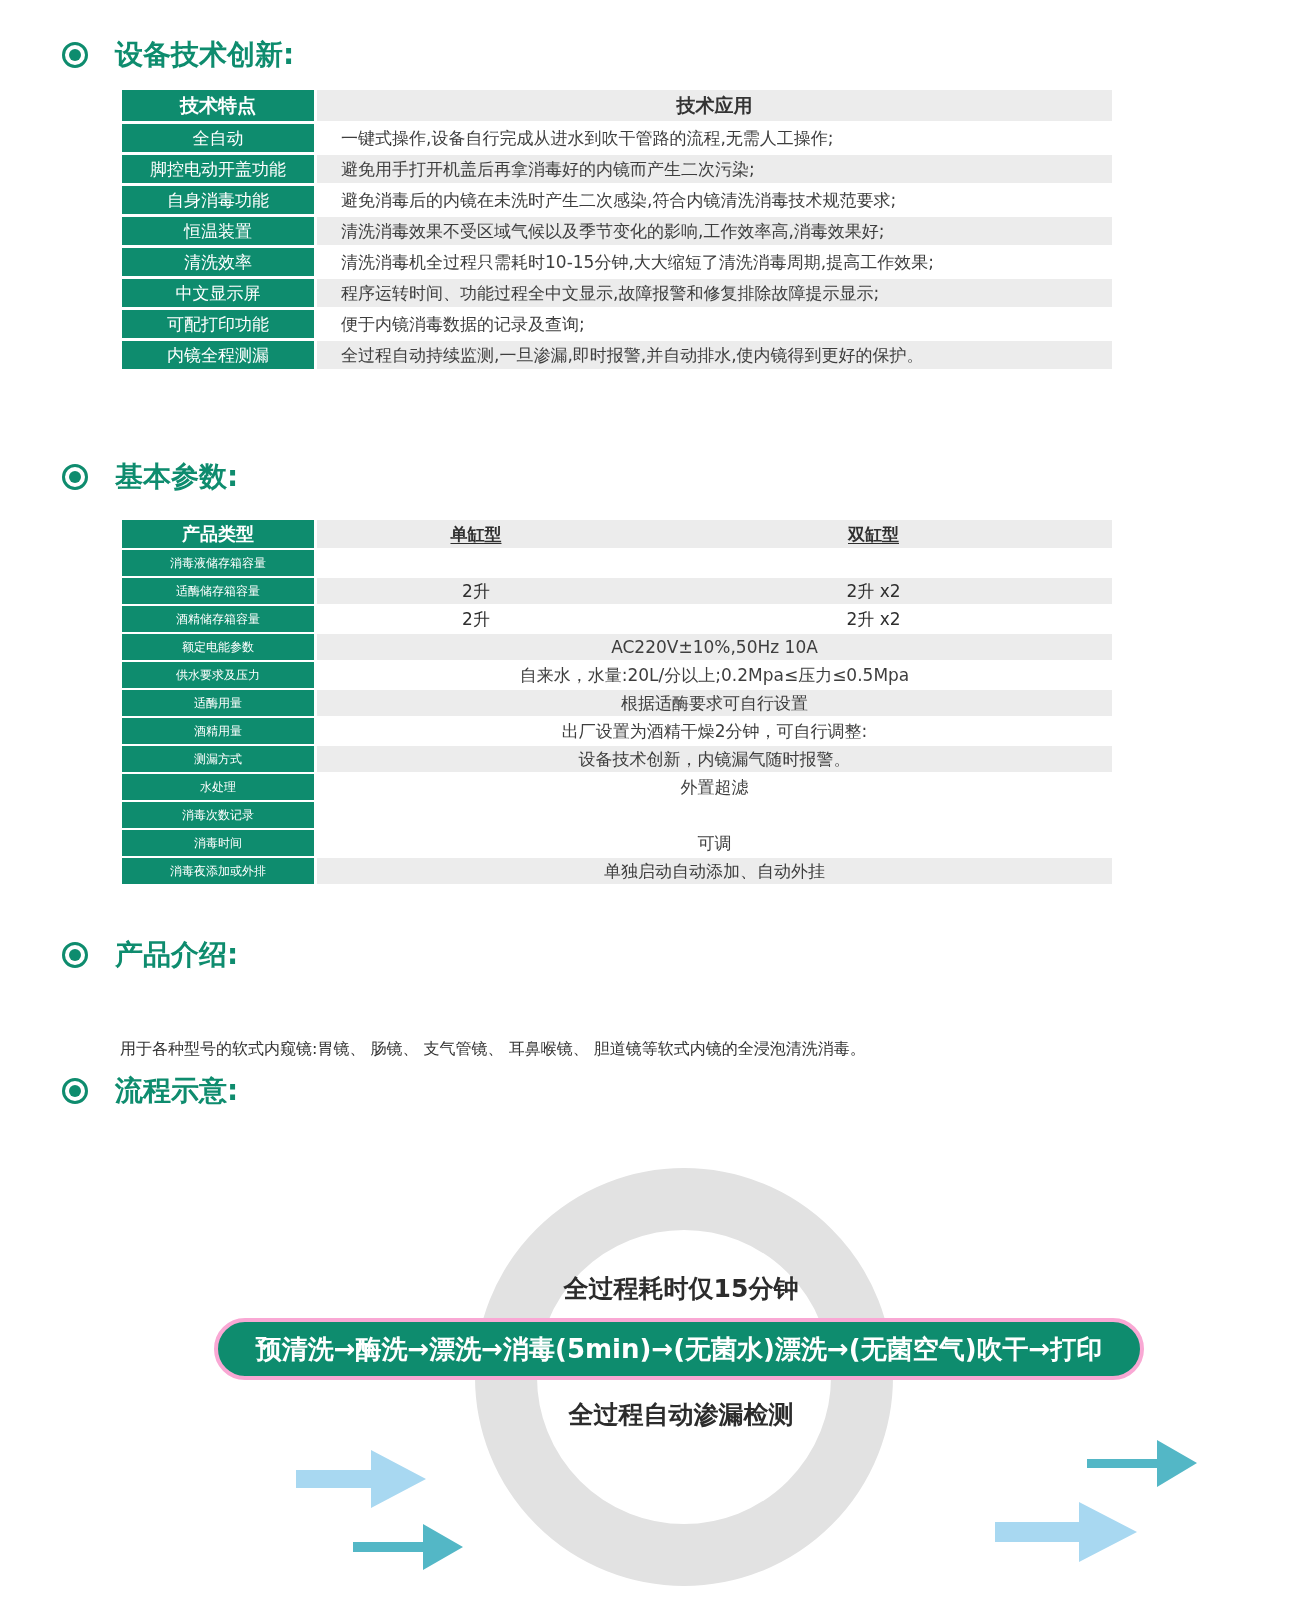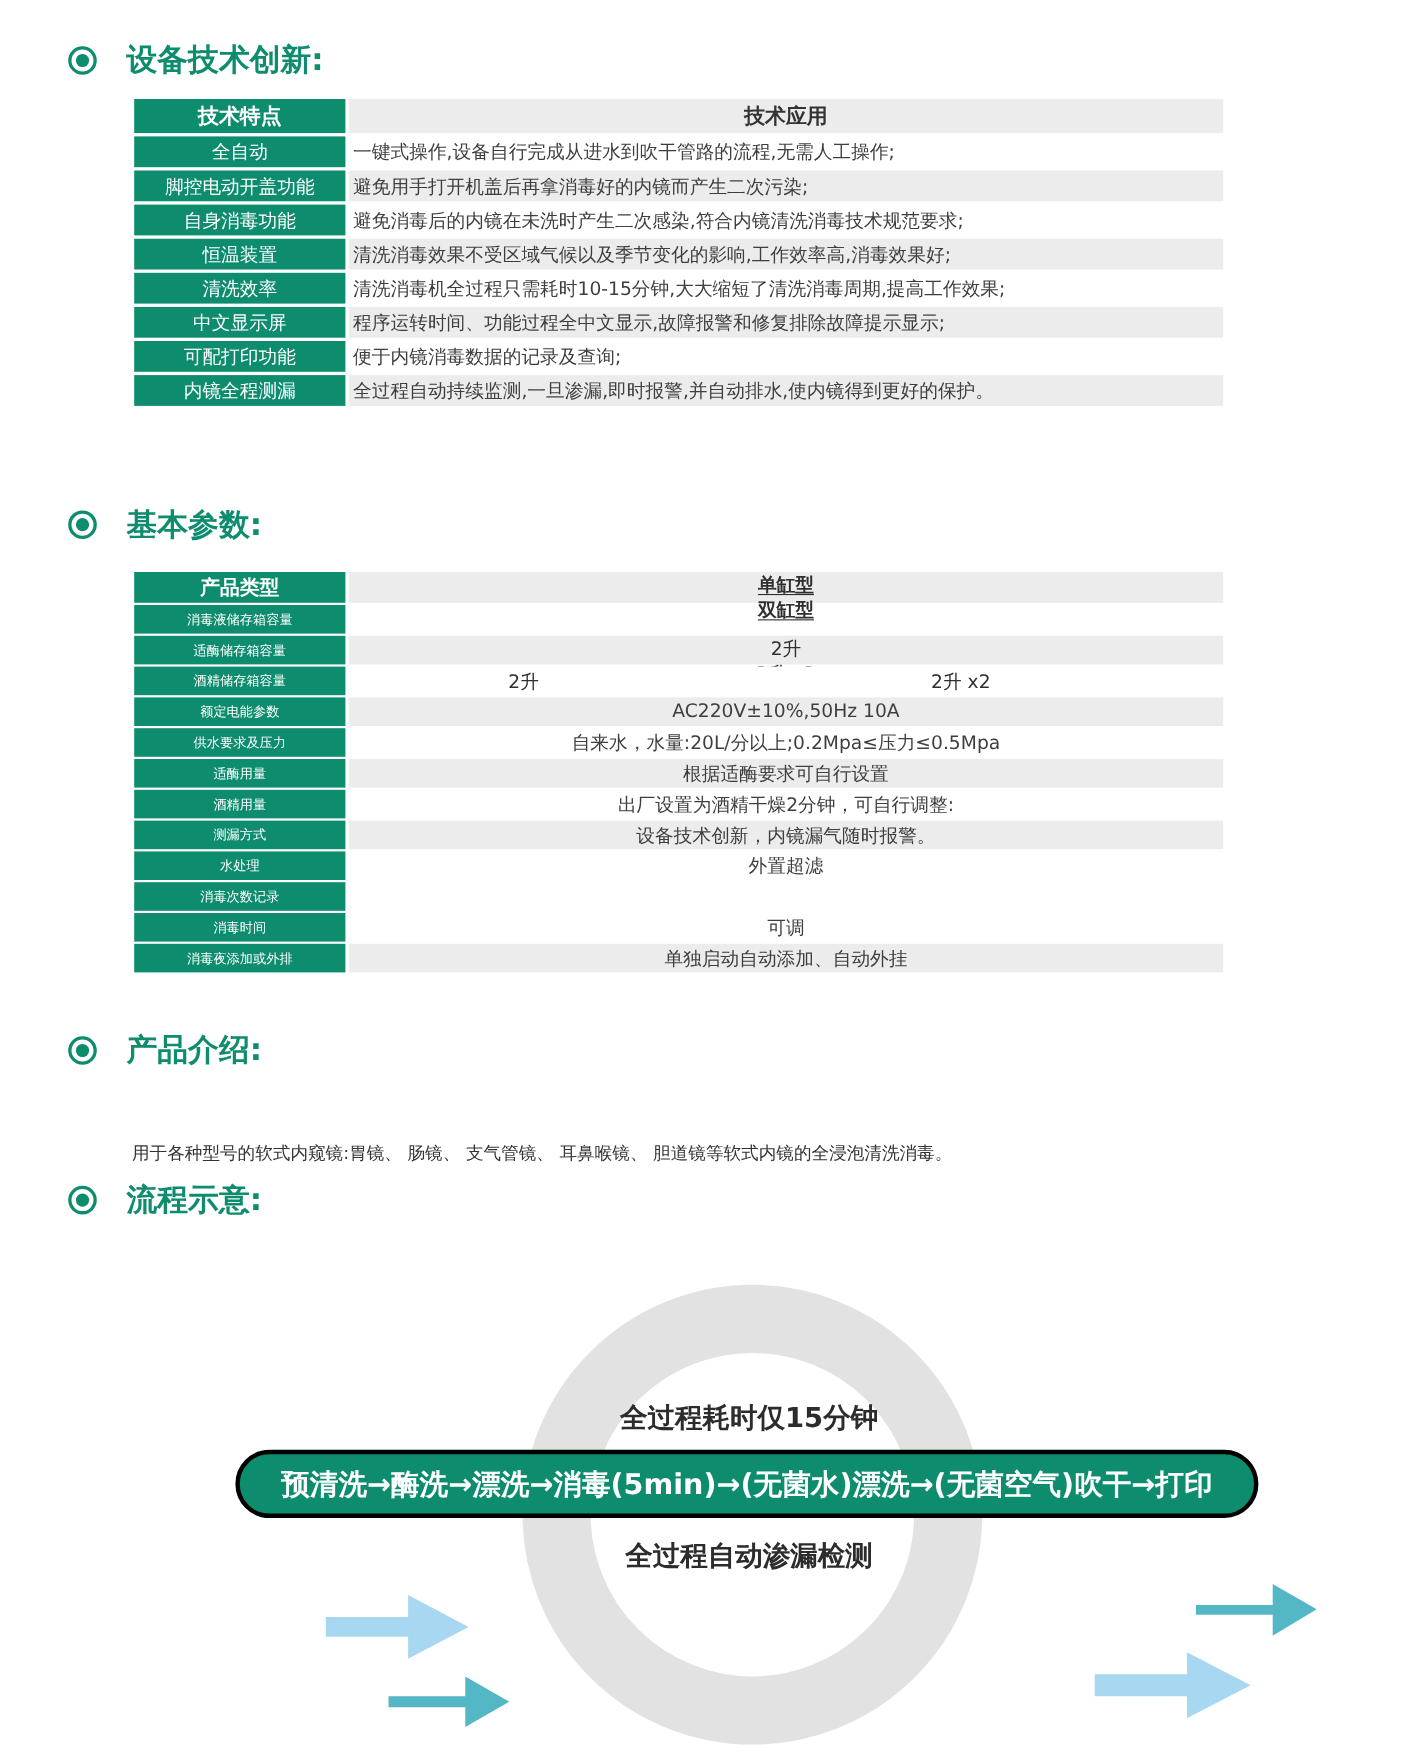--- a/index.html
+++ b/index.html
@@ -32,38 +32,38 @@
   #innovation-table{top:90px;}
   .trow{display:flex;height:28px;margin-bottom:3px;}
   .trow.header{height:31px;}
   .tlabel{
     flex:0 0 192px;margin-right:3px;background:var(--accent-green);color:#fff;
     display:flex;align-items:center;justify-content:center;font-size:17px;white-space:nowrap;
   }
   .trow.header .tlabel{font-size:19px;font-weight:bold;}
   .tvalue{
     flex:1;background:#ffffff;display:flex;align-items:center;
-    padding:0 4px;font-size:17px;color:#3e3e3e;white-space:nowrap;overflow:hidden;
+    padding:0 24px;font-size:17px;color:#3e3e3e;white-space:nowrap;overflow:hidden;
   }
   .trow.alt .tvalue{background:var(--row-gray);}
   .trow.header .tvalue{
     background:var(--row-gray);justify-content:center;
     font-weight:bold;color:#333;font-size:19px;
   }
   
   #parameters-table{top:520px;}
   .prow{display:flex;height:26px;margin-bottom:2px;}
   .prow.header{height:28px;}
   .plabel{
     flex:0 0 192px;margin-right:3px;background:var(--accent-green);color:#fff;
     display:flex;align-items:center;justify-content:center;font-size:12px;white-space:nowrap;
   }
   .prow.header .plabel{font-size:18px;font-weight:bold;}
   .pvalue{flex:1;display:flex;background:#ffffff;}
-  .prow.alt .pvalue,.prow.header .pvalue{background:var(--row-gray);flex-direction:column;}
+  .prow.alt .pvalue,.prow.header .pvalue{background:var(--row-gray);}
   .half{
     display:flex;align-items:center;justify-content:center;
     font-size:17px;color:#2f2f2f;font-weight:500;white-space:nowrap;
   }
   .half.h1{flex:0 0 40%;}
   .half.h2{flex:1;}
   .prow.header .half{font-weight:bold;text-decoration:underline;text-underline-offset:3px;}
   .spanval{
     flex:1;display:flex;align-items:center;justify-content:center;
     font-size:17px;color:#3e3e3e;white-space:nowrap;
@@ -79,21 +79,21 @@
     border:62px solid var(--ring-gray);border-radius:50%;box-sizing:content-box;
   }
   .ring-text{
     position:absolute;left:456px;width:450px;text-align:center;
     font-size:25px;font-weight:bold;color:#2c2c2c;white-space:nowrap;
   }
   #ring-text-top{top:1272px;}
   #ring-text-bottom{top:1398px;}
   .banner{
     position:absolute;left:214px;top:1318px;width:930px;height:62px;
-    background:var(--accent-green);border:4px solid #000000;border-radius:31px;
+    background:var(--accent-green);border:4px solid #f9a8d4;border-radius:31px;
     box-sizing:border-box;display:flex;align-items:center;justify-content:center;
     color:#fff;font-size:26px;font-weight:bold;white-space:nowrap;
   }
   .arrow{position:absolute;}
   .arrow.blue polygon{fill:var(--arrow-blue);}
   .arrow.teal polygon{fill:var(--arrow-teal);}
 </style>
 </head>
 <body>
 

